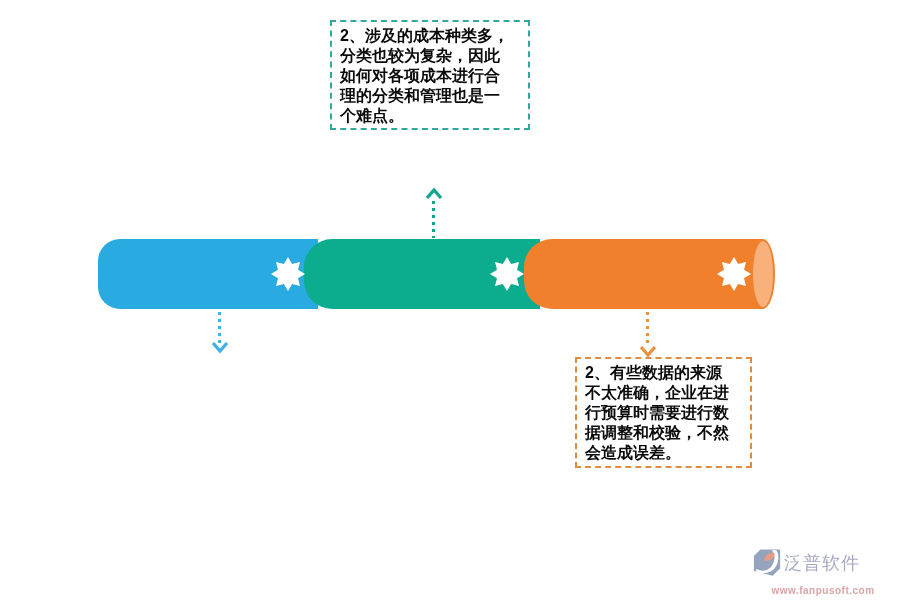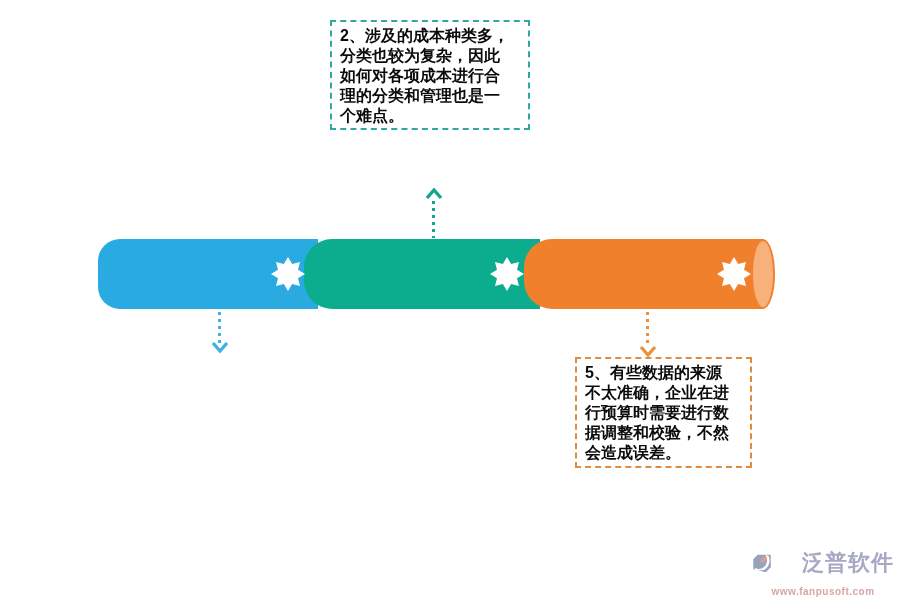--- a/index.html
+++ b/index.html
@@ -44,39 +44,39 @@
   .dot-orange{left:646px;top:312px;height:35px;
     background-image:repeating-linear-gradient(to bottom,#e8913f 0 3px,transparent 3px 7px);}
   .chev{position:absolute;}
   .chev-green{left:425px;top:187px;}
   .chev-blue{left:211px;top:341px;}
   .chev-orange{left:639px;top:345px;}
 
   
   .watermark{position:absolute;left:752px;top:548px;width:142px;text-align:center;}
   .wm-row{display:flex;align-items:center;justify-content:flex-start;gap:2px;}
-  .wm-brand{font-size:22px;font-weight:700;color:#a7a9c4;letter-spacing:1px;white-space:nowrap;margin-left:28px;}
+  .wm-brand{font-size:18px;font-weight:400;color:#a7a9c4;letter-spacing:1px;white-space:nowrap;}
   .wm-url{font-size:10px;font-weight:700;color:#d9a4a4;letter-spacing:0.5px;margin-top:8px;}
 </style>
 </head>
 <body>
 
 <div class="canvas">
 
   <div class="callout callout-top">
     <div class="callout-text">2、涉及的成本种类多，
 分类也较为复杂，因此
 如何对各项成本进行合
 理的分类和管理也是一
 个难点。</div>
   </div>
 
 
   <div class="callout callout-right">
-    <div class="callout-text">5、有些数据的来源
+    <div class="callout-text">2、有些数据的来源
 不太准确，企业在进
 行预算时需要进行数
 据调整和校验，不然
 会造成误差。</div>
   </div>
 
   <div class="seg seg-blue"></div>
   <div class="seg seg-green"></div>
   <div class="seg seg-orange"></div>
   <div class="seg-cap"></div>

